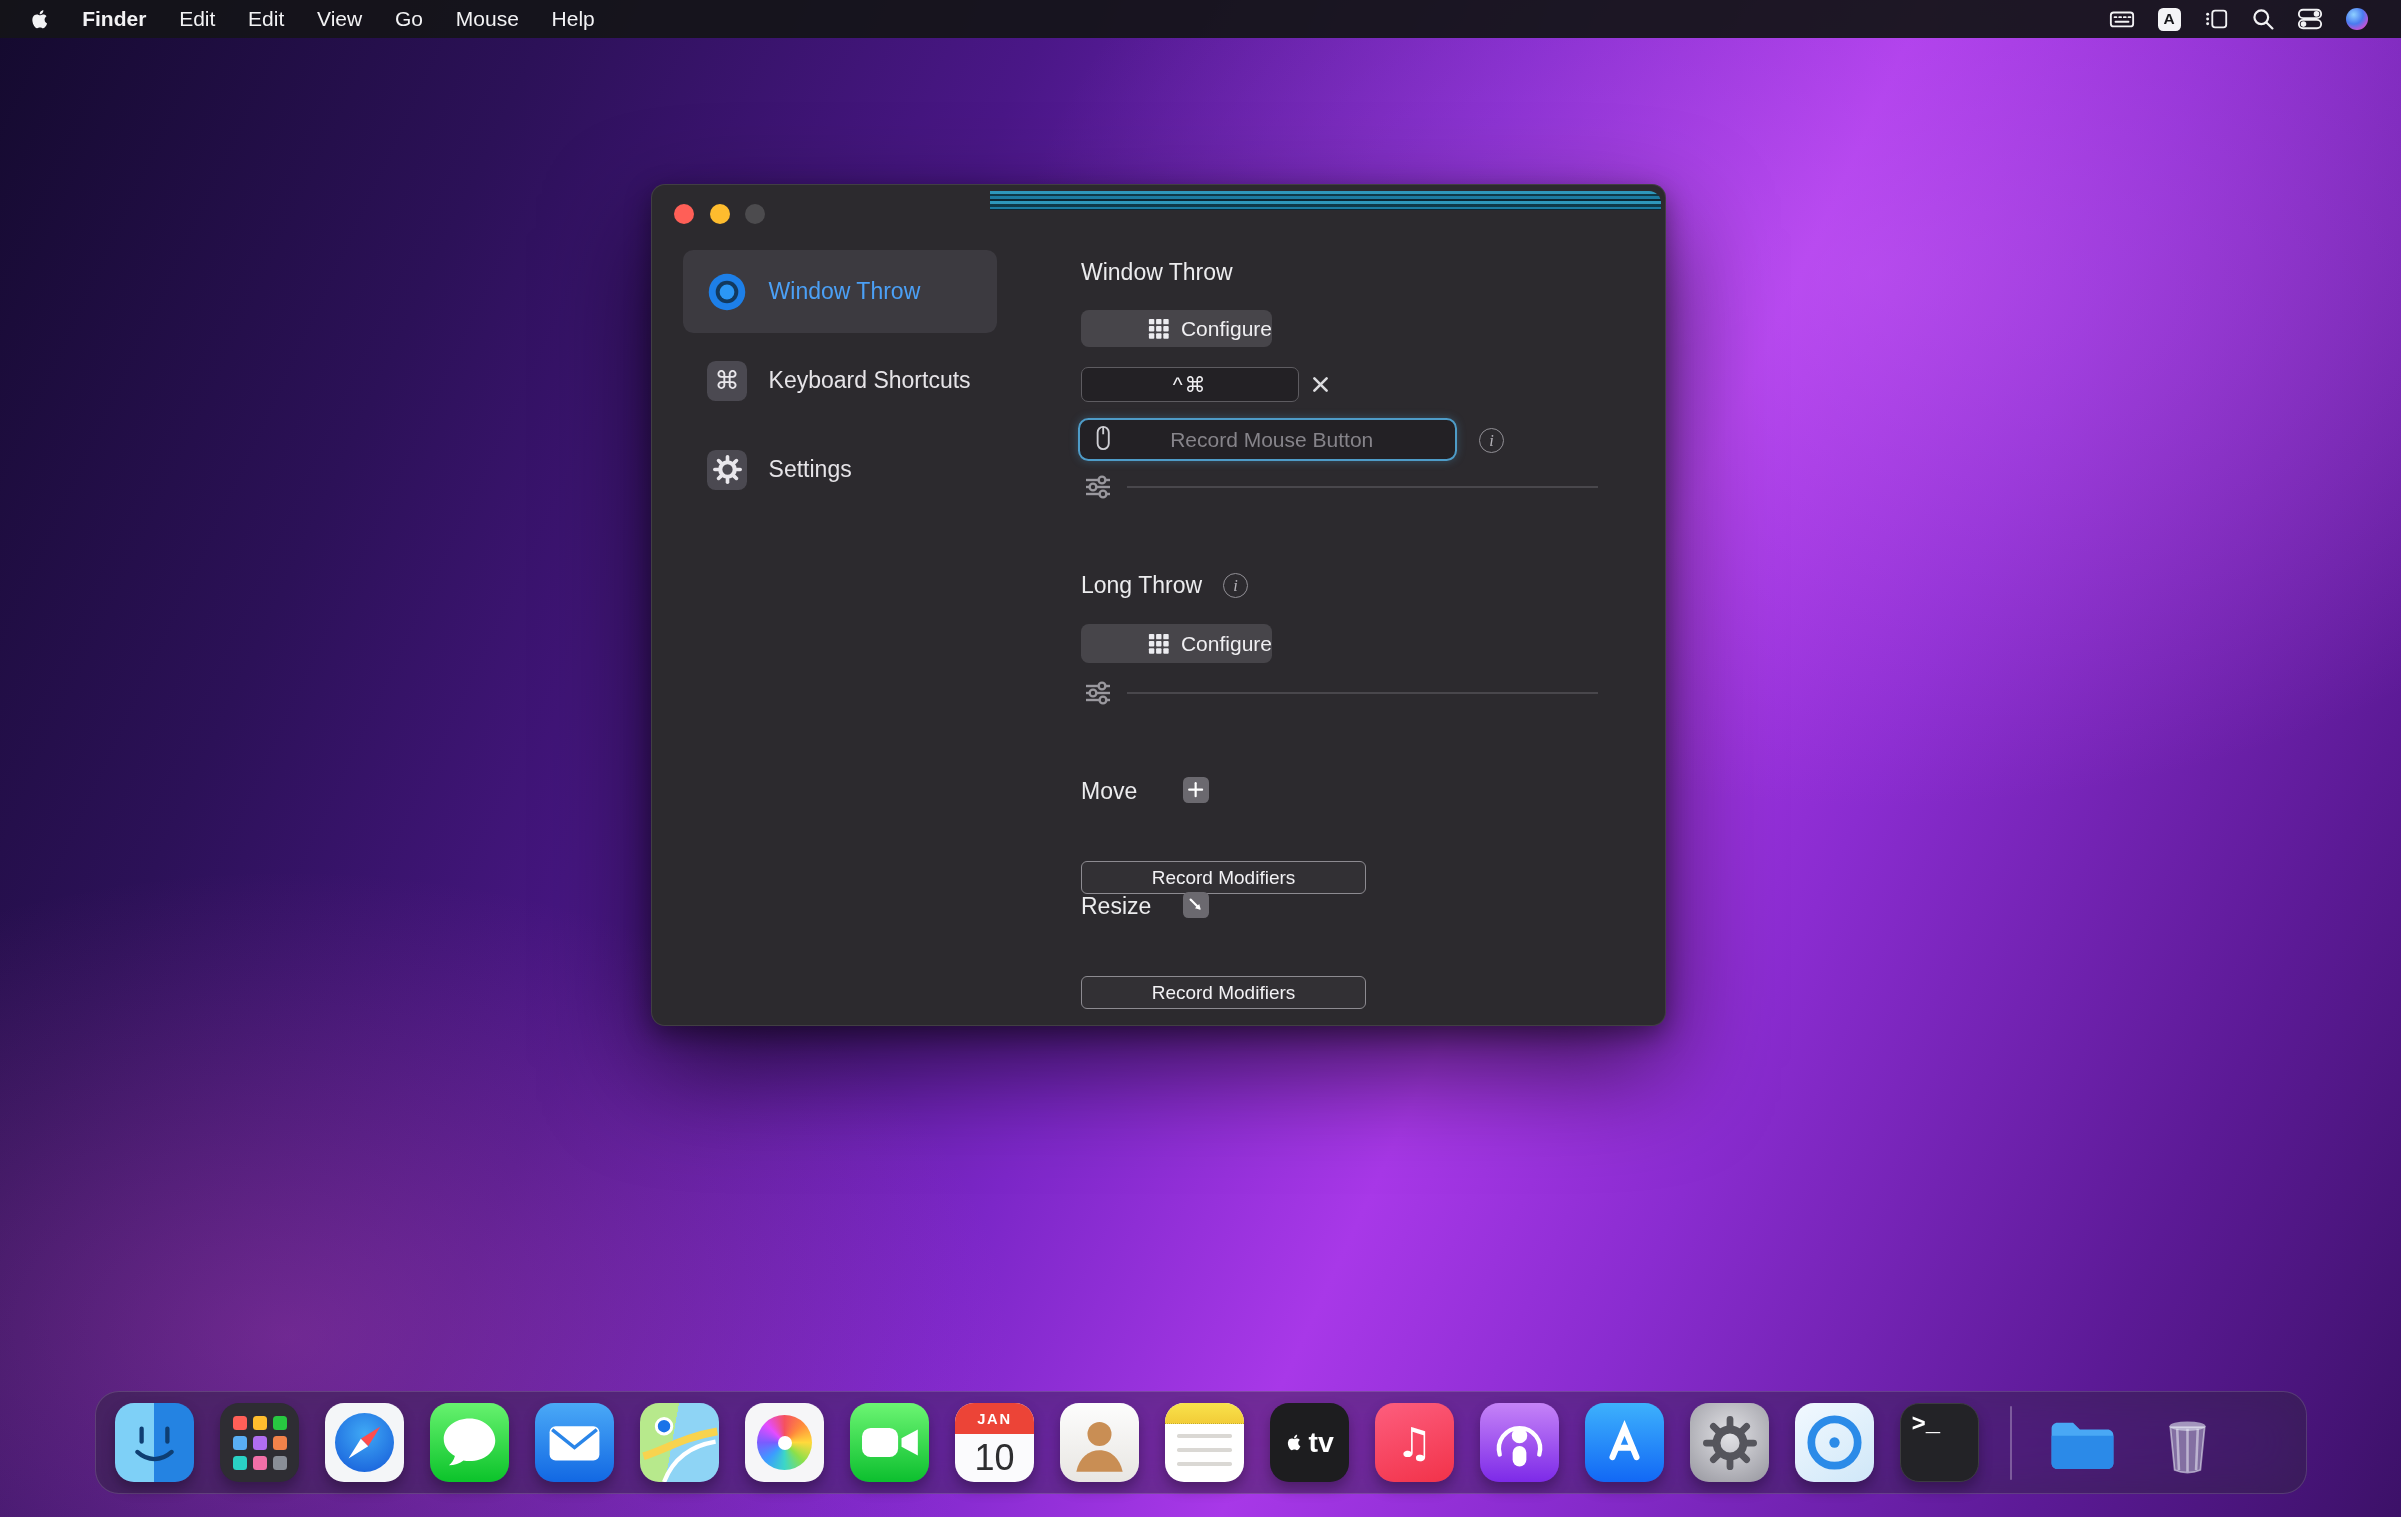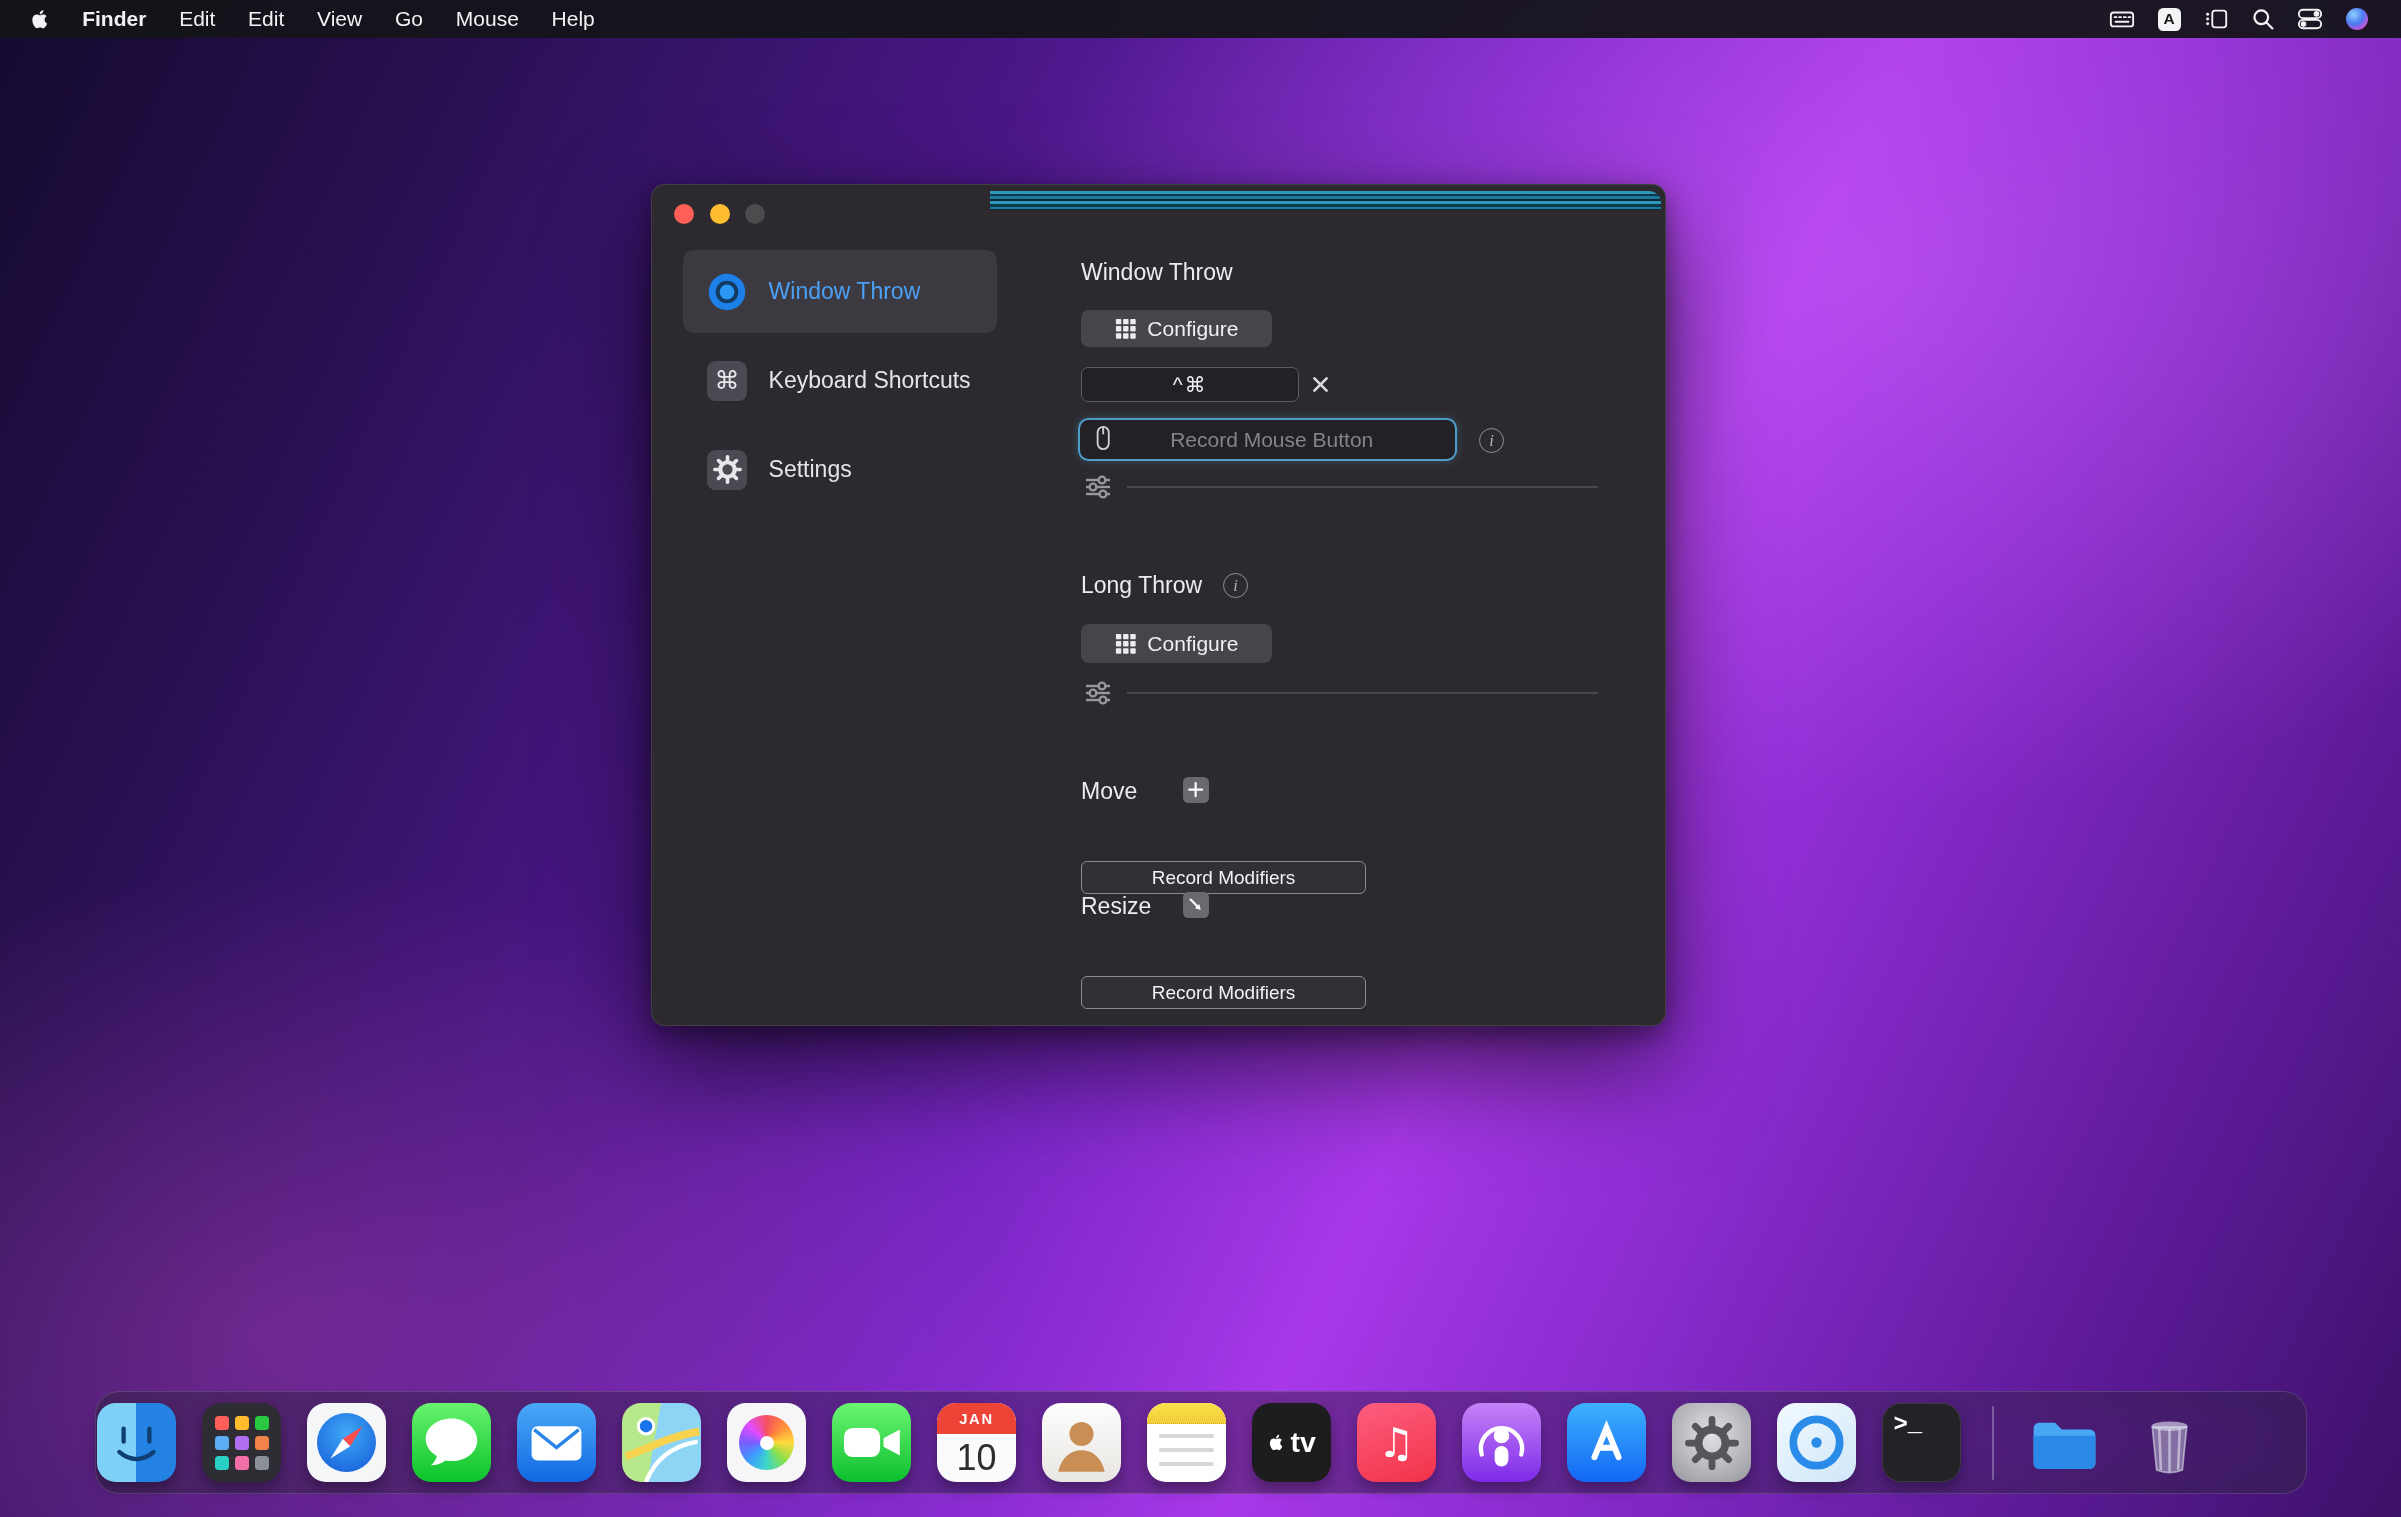--- a/index.html
+++ b/index.html
@@ -46,21 +46,21 @@
     border-radius:10.4px; color:#e6e4e8; font-size:23px; cursor:default; }
   .side-item.selected { background:#3c3a40; color:#4ba0f6; }
   .icon-tile { width:40px; height:40px; border-radius:8.6px; background:#4b4951;
     display:flex; align-items:center; justify-content:center; color:#e9e7ec; flex:0 0 auto; }
   .icon-tile.no-bg { background:transparent; }
   .cmd-glyph { font-size:25px; color:#e9e7ec; }
 
   
   .content-title { position:absolute; font-size:23px; color:#ececee; font-weight:500; }
   .cfg-btn { position:absolute; width:191px; height:37px; background:#47454a; border-radius:7.8px;
-    display:flex; align-items:center; justify-content:center; gap:11.2px; color:#f0eff2; font-size:21px; }
+    display:flex; align-items:center; justify-content:flex-end; gap:11.2px; color:#f0eff2; font-size:21px; }
   .shortcut-field { position:absolute; left:429px; top:182px; width:218px; height:35px;
     background:#232125; border:0.9px solid #5e5c61; border-radius:7px;
     display:flex; align-items:center; justify-content:center; color:#f0eff2; font-size:21px; letter-spacing:1.7px; }
   .clear-x { position:absolute; left:653px; top:184px; width:31px; height:31px;
     display:flex; align-items:center; justify-content:center; }
   .mouse-field { position:absolute; left:426px; top:233px; width:379px; height:43px;
     background:#232125; border:2.6px solid #4e9cc8; border-radius:10.4px;
     display:flex; align-items:center; box-shadow:0 0 8.6px rgba(78,156,200,0.35);justify-content:flex-end; }
   .mouse-field .mf-icon { margin-left:12px; }
   .mouse-field .mf-text { flex:1; text-align:center; color:#86848a; font-size:21px; margin-right:26px; }
@@ -72,21 +72,21 @@
   .divider { position:absolute; height:1.7px; background:#49474c; width:471px; left:475px; }
   .plain-btn { position:absolute; left:429px; width:285px; height:33px; background:#323034;
     border:1.7px solid #8d8b91; border-radius:6px; display:flex; align-items:center; justify-content:center;
     color:#f2f1f4; font-size:19px;margin-top:28px; }
   .mini-tile { position:absolute; width:26px; height:26px; border-radius:5.2px; background:#6b696f;
     display:flex; align-items:center; justify-content:center; }
 
   
   .dock { position:absolute; left:95px; top:1391px; width:2212px; height:103px; z-index:40;
     background:rgba(44,38,56,0.50); border:0.9px solid rgba(255,255,255,0.14); border-radius:24px;
-    display:flex; align-items:center; padding:0 1px; gap:26px; backdrop-filter:blur(26px) saturate(1.3); }
+    display:flex; align-items:center; padding:0 19px; gap:26px; backdrop-filter:blur(26px) saturate(1.3); }
   .di { width:79px; height:79px; border-radius:19px; position:relative; flex:0 0 auto; overflow:hidden;
     box-shadow:0 7px 14px rgba(0,0,0,0.30); }
   .di svg { position:absolute; inset:0; }
   .dock-sep { width:1.7px; height:74px; background:rgba(255,255,255,0.28); border-radius:0.9px; flex:0 0 auto; margin:0 5.2px; }
   .di-plain { box-shadow:none; overflow:visible; }
 
   .ic-finder { background:linear-gradient(90deg,#7ed0f7 0 50%,#2483e2 50% 100%); }
   .ic-launchpad { background:#2e2d33; display:flex; align-items:center; justify-content:center; }
   .lp-grid { display:grid; grid-template-columns:repeat(3,14px); grid-template-rows:repeat(3,14px); gap:6px; }
   .lp-grid i { border-radius:3.5px; display:block; }

